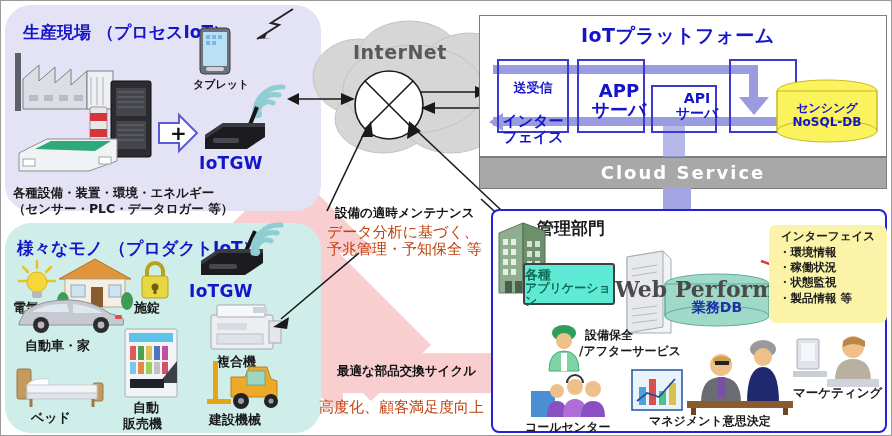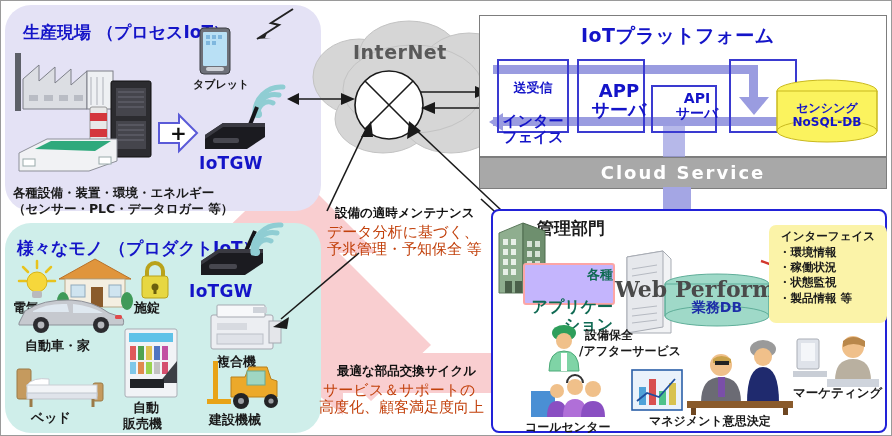--- a/index.html
+++ b/index.html
@@ -24,21 +24,21 @@
   #cloud-service-bar{left:478px;top:156px;width:408px;height:32px;background:#a8a8a8;border:1px solid #7d7d7d;box-sizing:border-box;}
   #cloud-service-text{width:100%;text-align:center;line-height:30px;color:#ffffff;font-weight:bold;font-size:18px;letter-spacing:2px;}
 
   .pf-box{position:absolute;border:2px solid #3a3ad0;background:transparent;box-sizing:border-box;}
   .pf-label{position:absolute;text-align:center;color:#1414c8;font-weight:bold;line-height:1.08;}
 
   
   #mgmt-box{left:490px;top:208px;width:396px;height:224px;background:#ffffff;border:2px solid #2222d8;border-radius:8px;box-sizing:border-box;}
   #mgmt-title{left:536px;top:216px;font-size:17px;color:#1a1a1a;font-weight:bold;}
 
-  .green-box{position:absolute;border:2px solid #fca5a5;border-radius:3px;background:#c4b5fd;box-sizing:border-box;text-align:right;color:#0f6a53;font-weight:bold;line-height:1.1;}
+  .green-box{position:absolute;border:2px solid #404040;border-radius:3px;background:#5eead4;box-sizing:border-box;text-align:left;color:#0f6a53;font-weight:bold;line-height:1.1;}
 
   #sensor-box{left:768px;top:224px;width:118px;height:98px;background:#fbf3a8;border-radius:7px;box-sizing:border-box;}
   #sensor-box .hd{text-align:center;font-size:11.5px;font-weight:bold;color:#1a1a1a;margin-top:4px;}
   #sensor-box ul{list-style:none;margin:1px 0 0 10px;padding:0;}
   #sensor-box li{font-size:11.5px;color:#1a1a1a;font-weight:bold;line-height:1.32;white-space:nowrap;}
 
   
   .cap{position:absolute;font-size:12px;color:#1a1a1a;white-space:nowrap;font-weight:bold;}
   .cap-sm{position:absolute;font-size:11px;color:#1a1a1a;white-space:nowrap;}
   .gw-label{position:absolute;font-weight:bold;color:#1414c8;font-size:17px;letter-spacing:.3px;}
@@ -374,21 +374,20 @@
 
   <svg class="abs" style="left:648px;top:186px;" width="56" height="80">
     <polygon points="14,0 42,0 42,44 54,44 28,74 2,44 14,44" fill="#a4a6e4"></polygon>
   </svg>
 
   <div class="mid-dark" style="left:334px;top:204px;">設備の適時メンテナンス</div>
   <div class="mid-pink" style="left:326px;top:221px;">データ分析に基づく、</div>
   <div class="mid-pink" style="left:326px;top:238px;">予兆管理・予知保全 等</div>
 
   <div class="mid-dark" style="left:336px;top:362px;">最適な部品交換サイクル</div>
-  <div class="mid-pink" style="left:322px;top:379px;">サービス＆サポートの</div>
   <div class="mid-pink" style="left:318px;top:396px;">高度化、顧客満足度向上</div>
 
   <div class="abs" id="mgmt-box"></div>
   <div class="abs" id="mgmt-title">管理部門</div>
 
   <svg class="abs" style="left:492px;top:218px;" width="58" height="80">
     <polygon points="6,14 30,4 30,74 6,74" fill="#8fae8f" stroke="#5d7a5d"></polygon>
     <polygon points="30,4 52,12 52,74 30,74" fill="#6e8f6e" stroke="#4d6a4d"></polygon>
     <g fill="#e8efe8">
       <rect x="10" y="20" width="5" height="6"></rect>
@@ -407,21 +406,21 @@
         <rect x="42" y="32" width="5" height="6"></rect>
       <rect x="34" y="42" width="5" height="6"></rect>
         <rect x="42" y="42" width="5" height="6"></rect>
     </g>
     <rect x="12" y="62" width="7" height="12" fill="#4a604a"></rect>
     <rect x="22" y="62" width="7" height="12" fill="#4a604a"></rect>
   </svg>
 
   <div class="green-box" style="left:522px;top:262px;width:92px;height:42px;">
     <div style="font-size:13px;margin-top:3px;">各種</div>
-    <div style="font-size:16px;margin-top:16px;">アプリケーション</div>
+    <div style="font-size:12px;">アプリケーション</div>
   </div>
 
   <svg class="abs" style="left:618px;top:248px;" width="58" height="88">
     <polygon points="8,8 44,2 52,10 52,84 8,84" fill="#f2f3f5" stroke="#a7abb3"></polygon>
     <polygon points="8,8 44,2 44,78 8,84" fill="#e6e8ec" stroke="#a7abb3"></polygon>
     <g stroke="#b6bac2">
       <line x1="13" y1="20" x2="38" y2="16"></line>
         <line x1="13" y1="27" x2="38" y2="23"></line>
       <line x1="13" y1="60" x2="38" y2="57"></line>
         <line x1="13" y1="67" x2="38" y2="64"></line>

